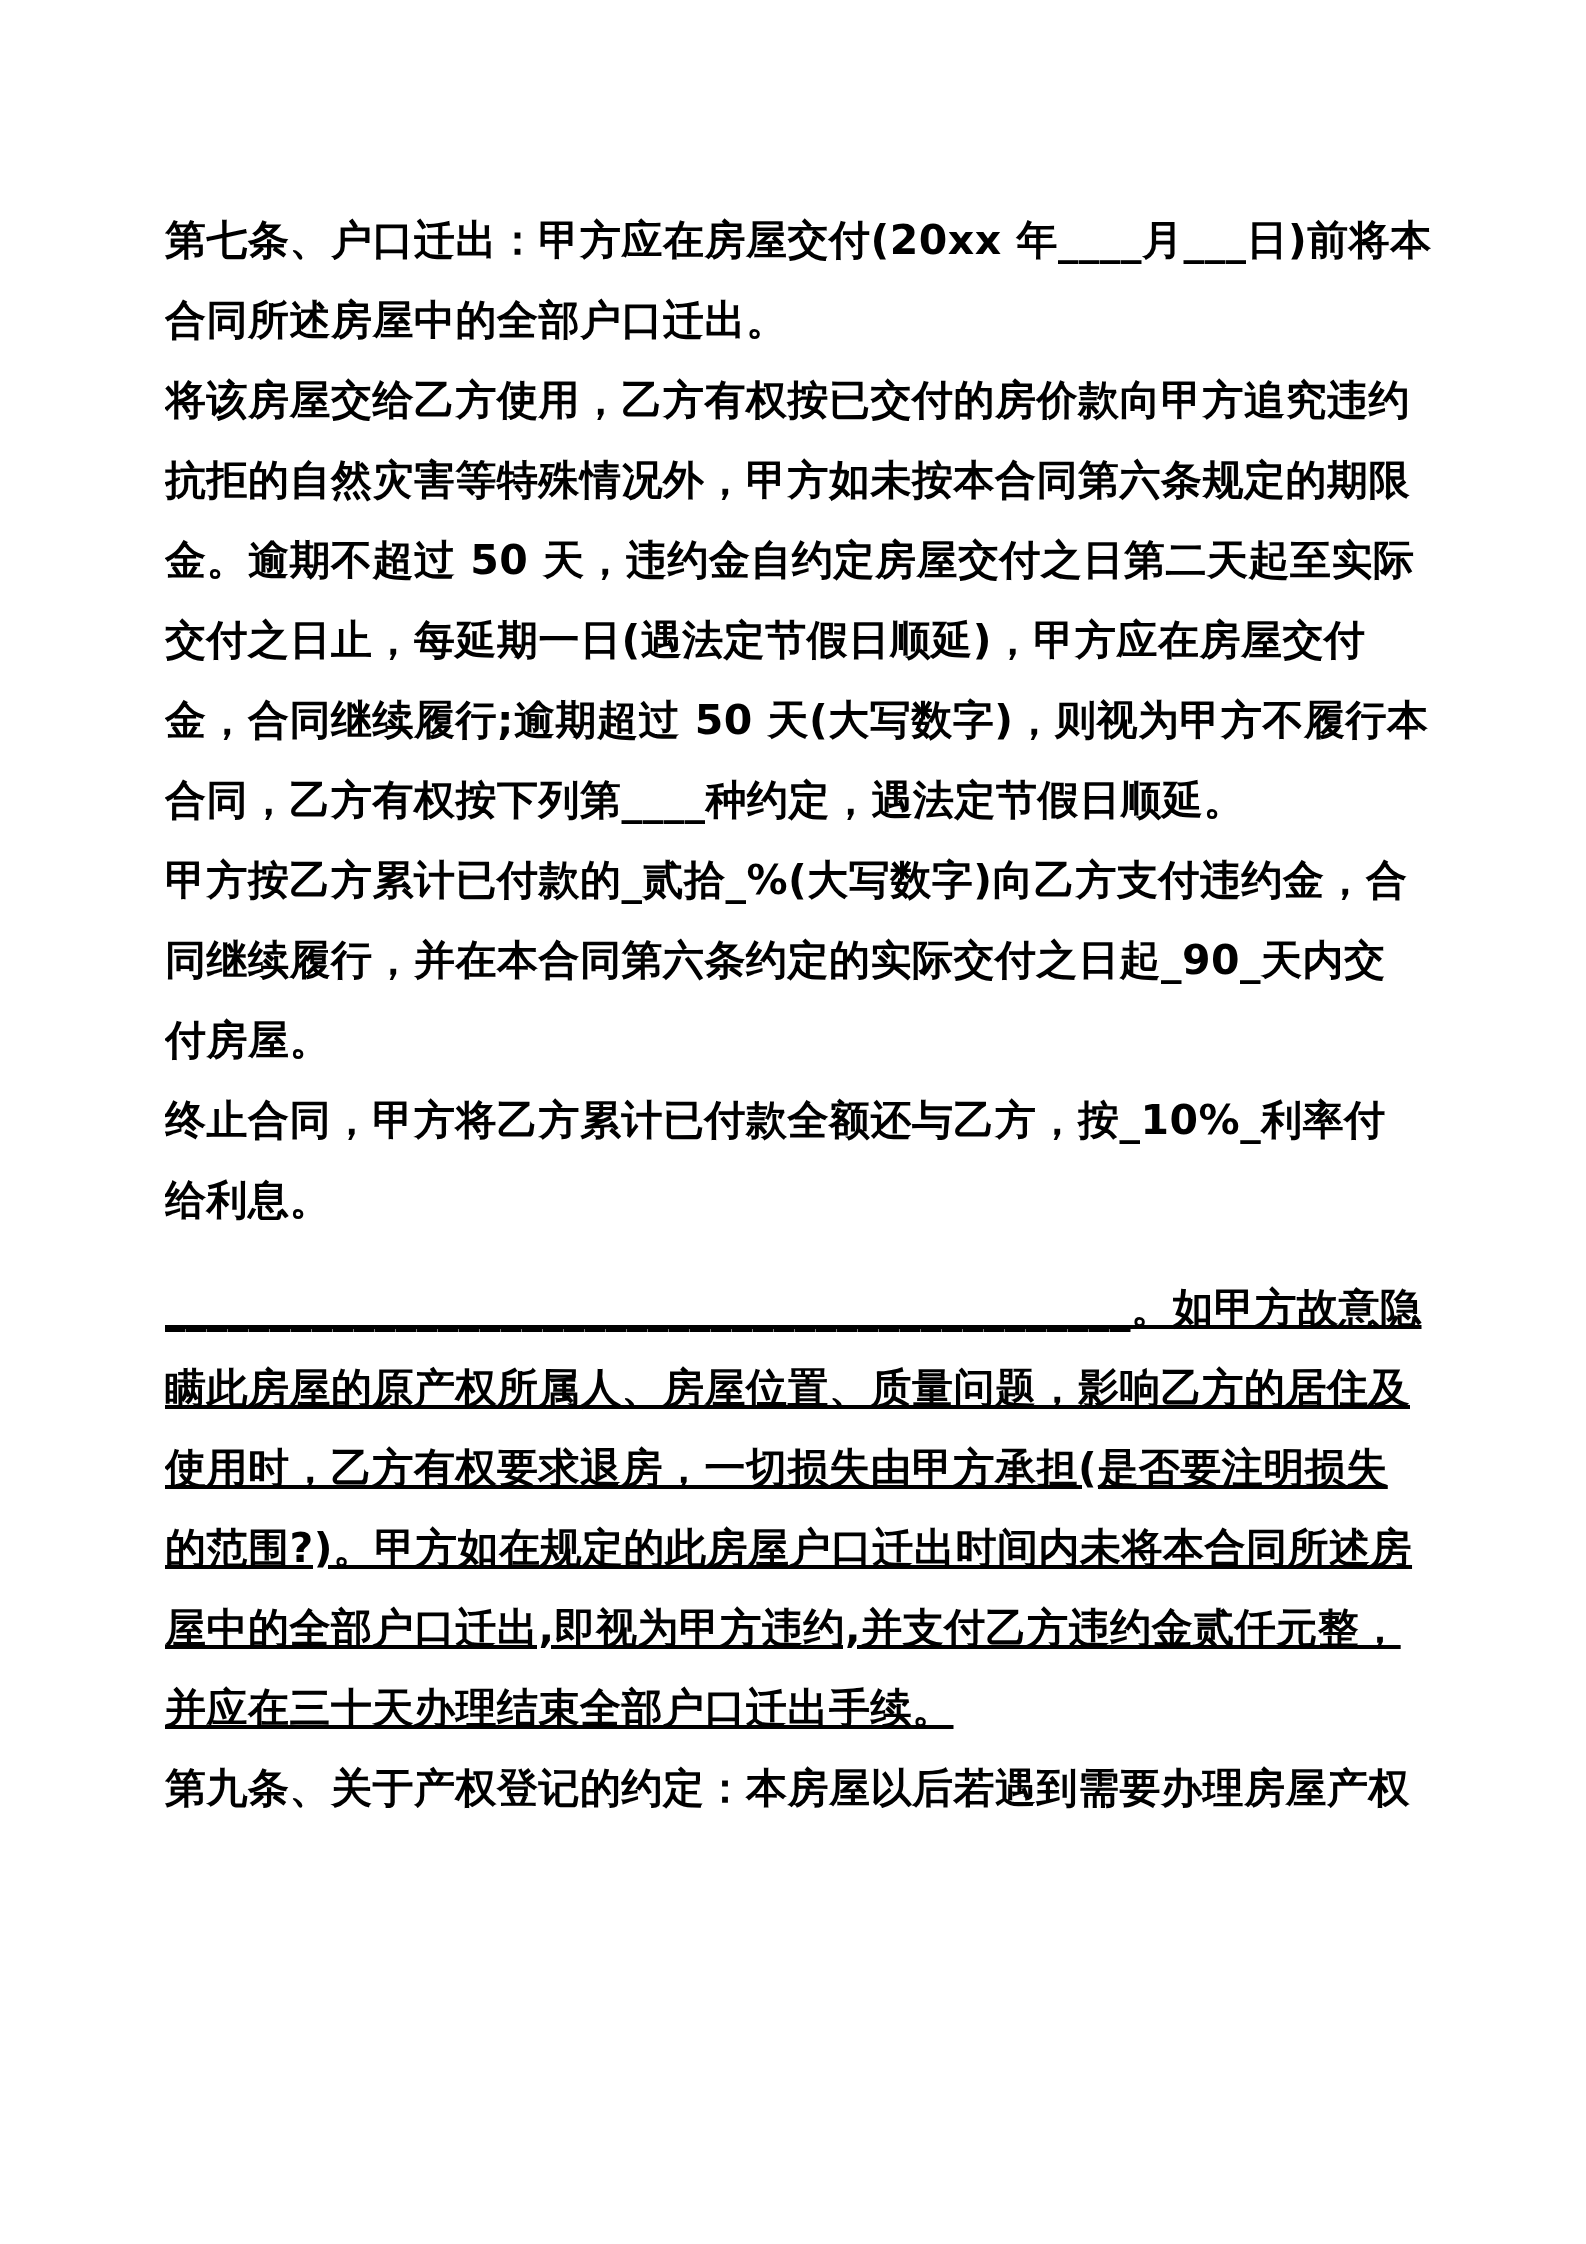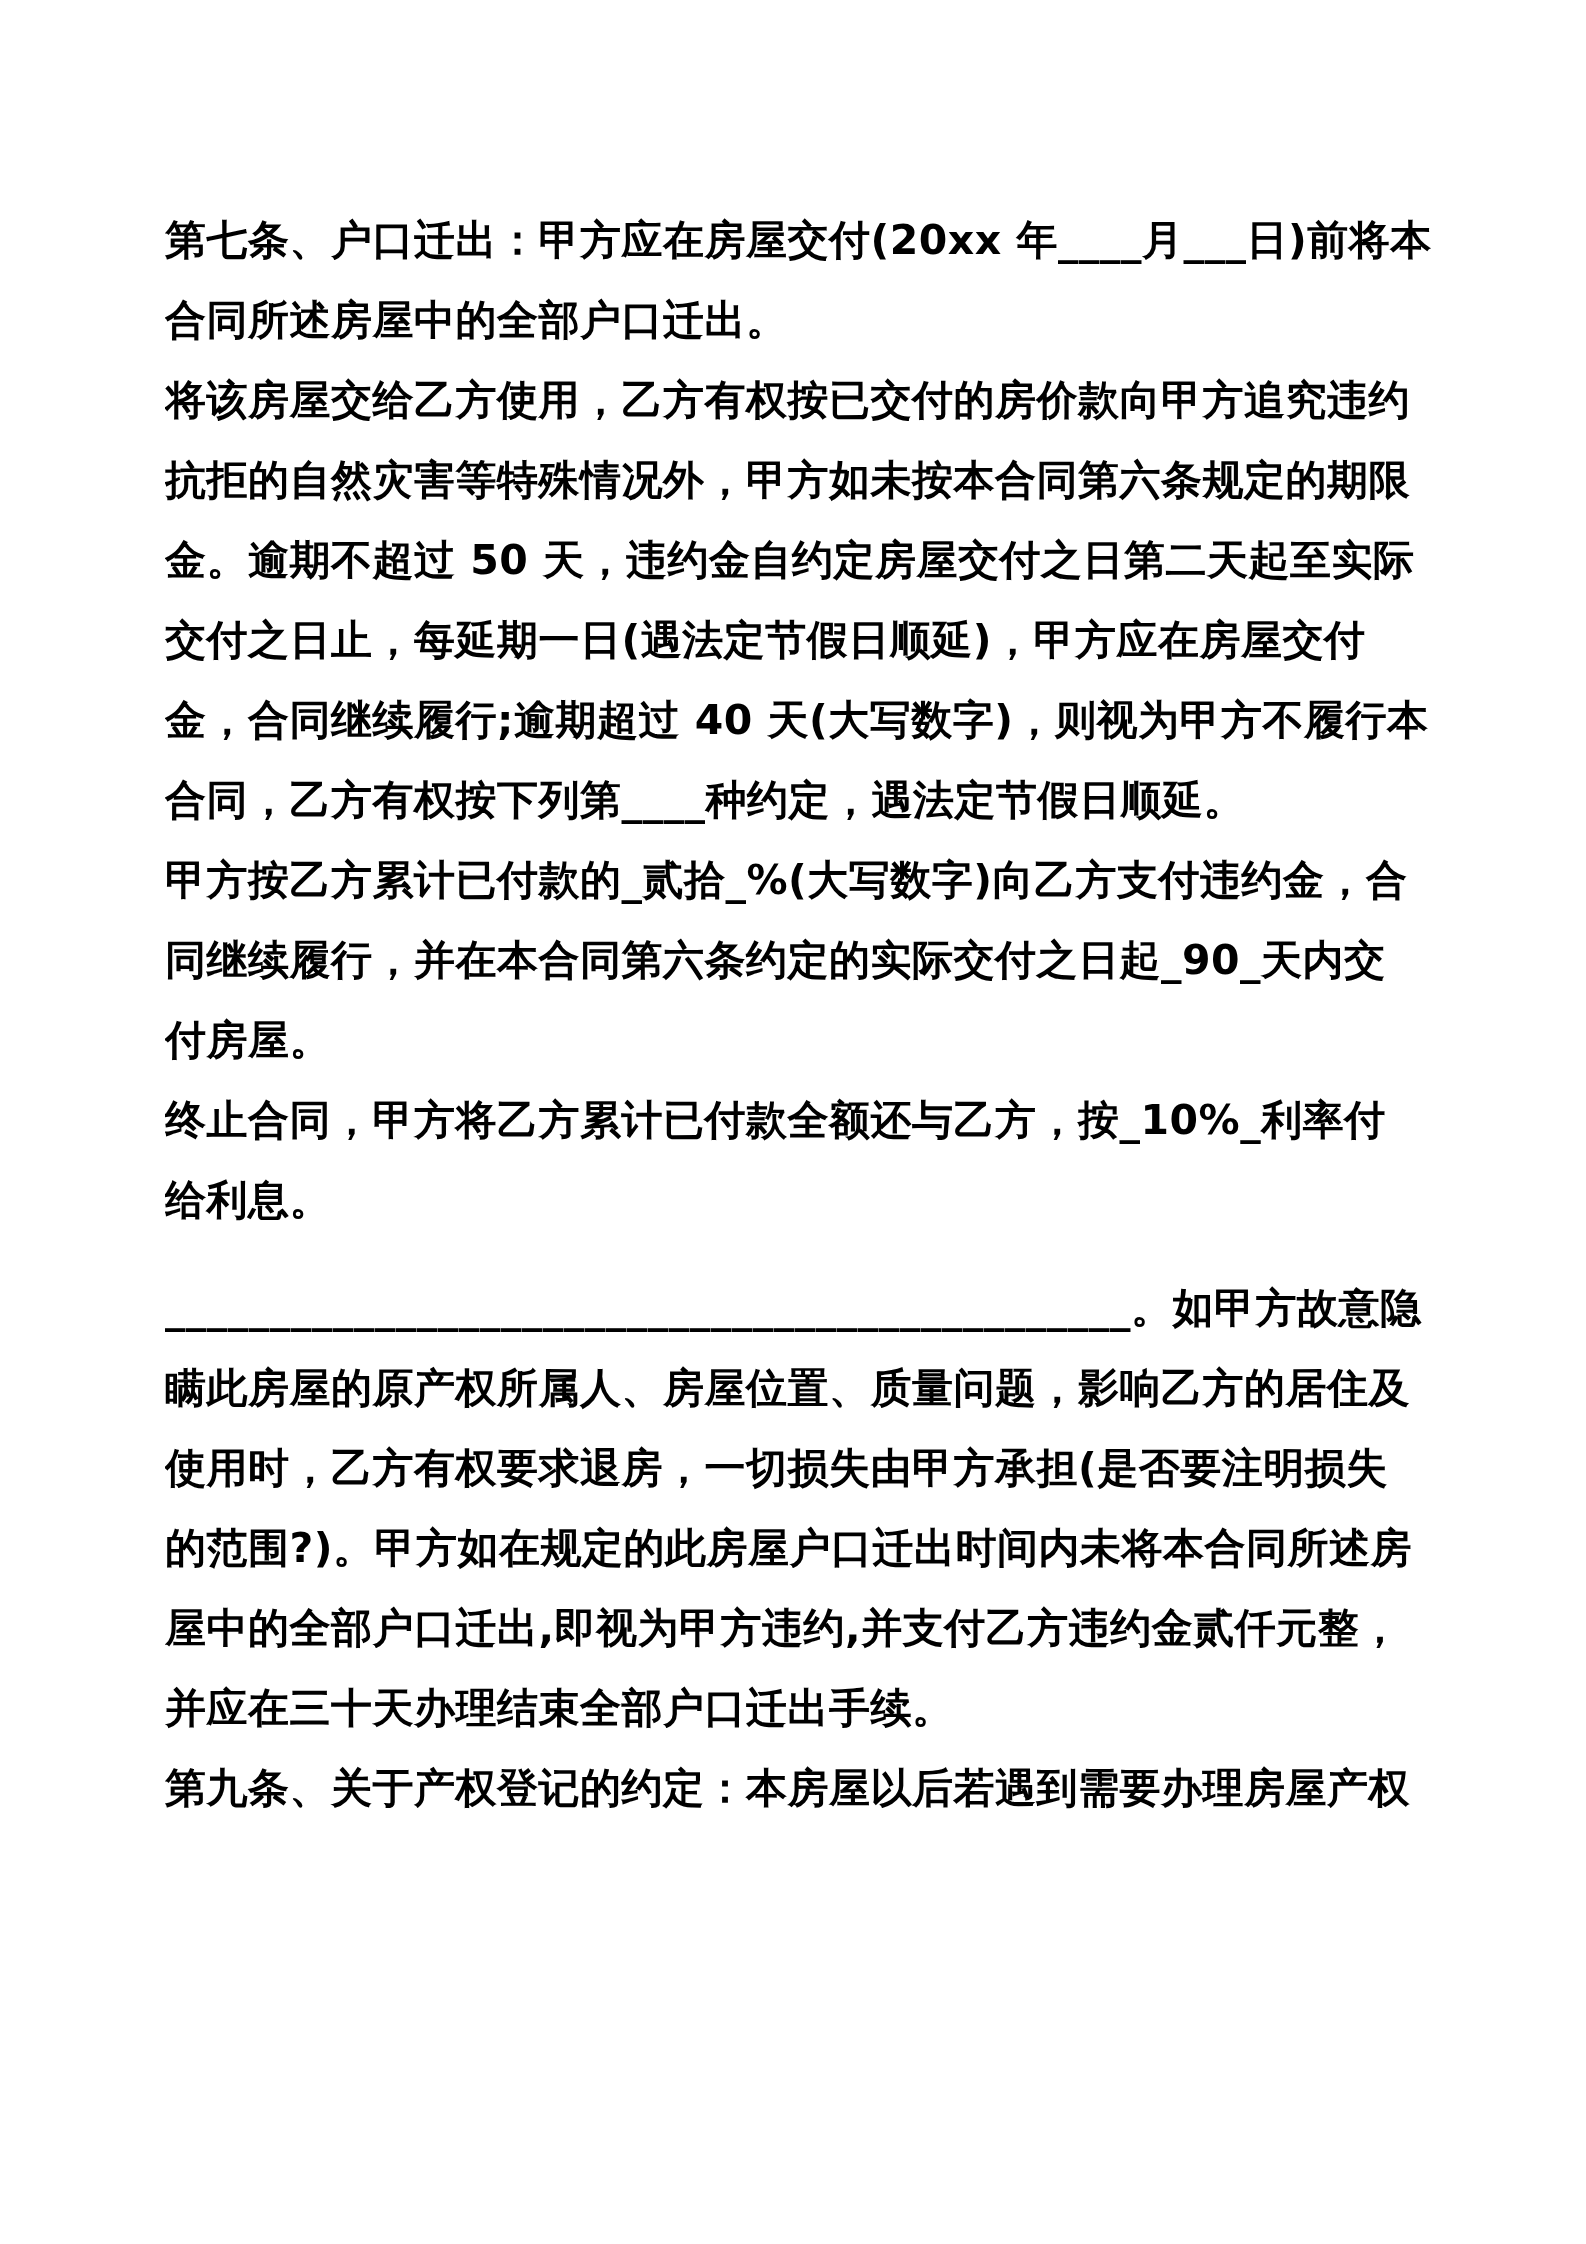--- a/index.html
+++ b/index.html
@@ -18,20 +18,21 @@
     width: 1586px;
     height: 2244px;
     background: #ffffff;
     padding: 200px 112px 0 165px;
   }
   .paragraph {
     margin: 0;
   }
   .paragraph.extra-gap {
     margin-top: 28px;
+    text-decoration: underline;
   }
   .text-line {
     font-size: 41px;
     font-weight: 600;
     color: #000000;
     line-height: 80px;
     height: 80px;
     white-space: nowrap;
     letter-spacing: 0.5px;
     overflow: hidden;
@@ -44,21 +45,21 @@
   <div>
       <div class="paragraph">
         <div class="text-line">第七条、户口迁出：甲方应在房屋交付(20xx 年____月___日)前将本</div>
         <div class="text-line">合同所述房屋中的全部户口迁出。</div>
       </div>
       <div class="paragraph">
         <div class="text-line">将该房屋交给乙方使用，乙方有权按已交付的房价款向甲方追究违约</div>
         <div class="text-line">抗拒的自然灾害等特殊情况外，甲方如未按本合同第六条规定的期限</div>
         <div class="text-line">金。逾期不超过 50 天，违约金自约定房屋交付之日第二天起至实际</div>
         <div class="text-line">交付之日止，每延期一日(遇法定节假日顺延)，甲方应在房屋交付</div>
-        <div class="text-line">金，合同继续履行;逾期超过 40 天(大写数字)，则视为甲方不履行本</div>
+        <div class="text-line">金，合同继续履行;逾期超过 50 天(大写数字)，则视为甲方不履行本</div>
         <div class="text-line">合同，乙方有权按下列第____种约定，遇法定节假日顺延。</div>
       </div>
       <div class="paragraph">
         <div class="text-line">甲方按乙方累计已付款的_贰拾_%(大写数字)向乙方支付违约金，合</div>
         <div class="text-line">同继续履行，并在本合同第六条约定的实际交付之日起_90_天内交</div>
         <div class="text-line">付房屋。</div>
       </div>
       <div class="paragraph">
         <div class="text-line">终止合同，甲方将乙方累计已付款全额还与乙方，按_10%_利率付</div>
         <div class="text-line">给利息。</div>

